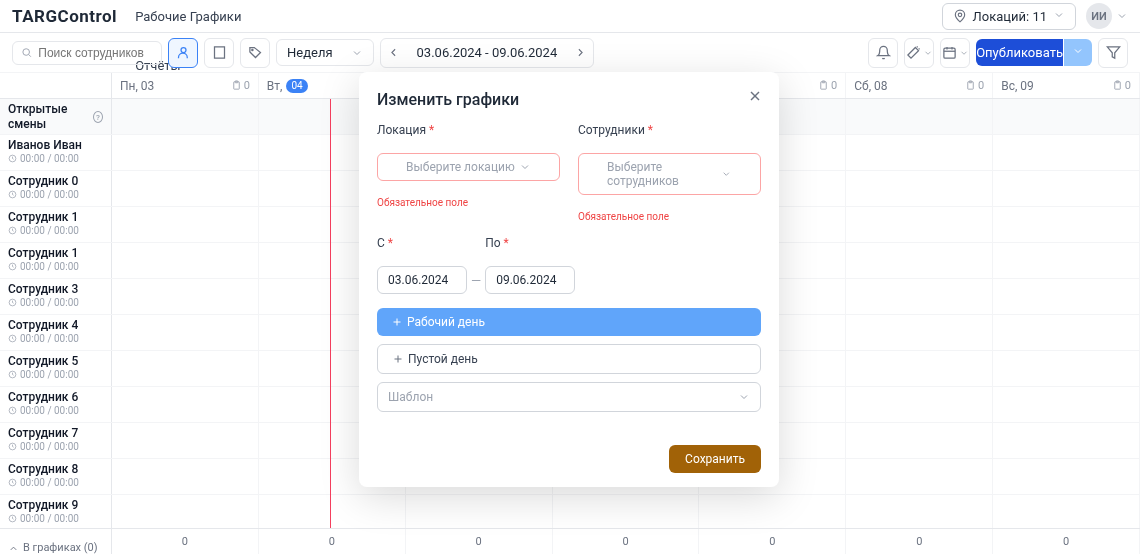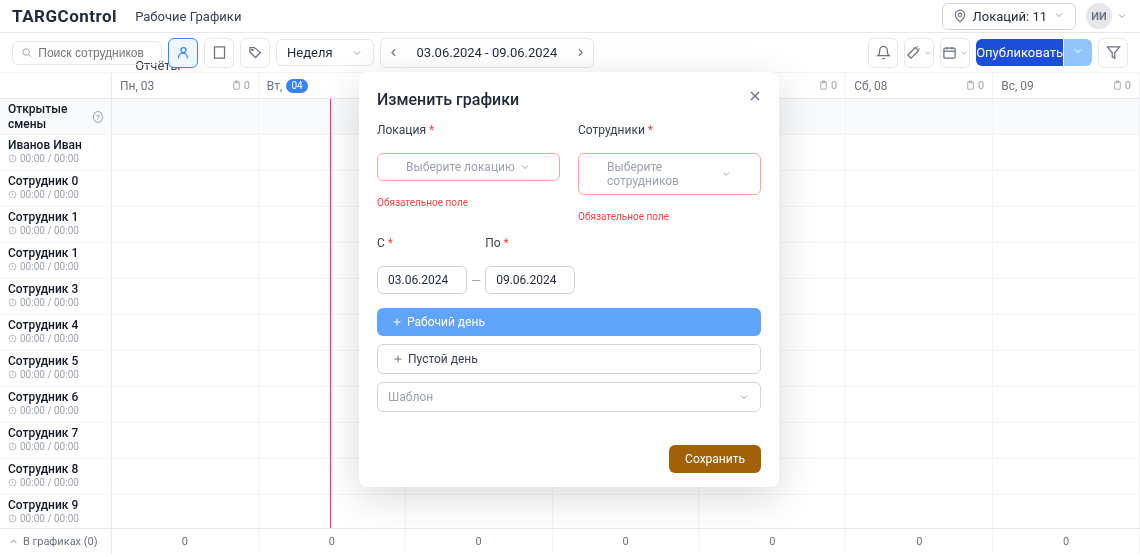--- a/index.html
+++ b/index.html
@@ -45,21 +45,21 @@
 .row .name-col .tm { color: #9ca3af; font-size: 10px; display: flex; align-items: center; gap: 3px; }
 .row .cells { flex: 1; display: flex; }
 .row .cells .cell { flex: 1; border-right: 1px solid #f3f4f6; }
 .open-shifts { background: #f9fafb; }
 .open-shifts .nm { display: flex; align-items: center; gap: 4px; }
 .open-shifts .q { width: 12px; height: 12px; border-radius: 50%; border: 1px solid #9ca3af; color: #9ca3af; font-size: 8px; display: flex; align-items: center; justify-content: center; }
 .now-line { position: absolute; top: 0; bottom: 0; left: 330px; width: 1px; background: #f43f5e; z-index: 1; }
 
 
 .footer { height: 26px; border-top: 1px solid #e5e7eb; display: flex; font-size: 11px; color: #6b7280; }
-.footer .name-col { display: flex; align-items: center; padding: 0 8px; gap: 4px; }
+.footer .name-col { display: flex; align-items: flex-end; padding: 0 8px; gap: 4px; }
 .footer .fcell { flex: 1; display: flex; align-items: center; justify-content: center; border-right: 1px solid #f3f4f6; }
 
 
 .modal-overlay { position: absolute; inset: 0; background: transparent; z-index: 10; }
 .modal { position: absolute; top: 72px; left: 359px; width: 420px; height: 415px; background: #fff; border-radius: 8px; box-shadow: 0 10px 40px rgba(0,0,0,.15); display: flex; flex-direction: column; padding: 18px 18px 14px; }
 .modal-title { font-size: 16px; font-weight: 500; }
 .modal-close { position: absolute; top: 16px; right: 16px; cursor: pointer; color: #6b7280; }
 .form-row { display: flex; gap: 18px; margin-top: 14px; }
 .field { flex: 1; display: flex; flex-direction: column; gap: 16px; }
 .field-label { font-size: 12px; color: #374151; }

